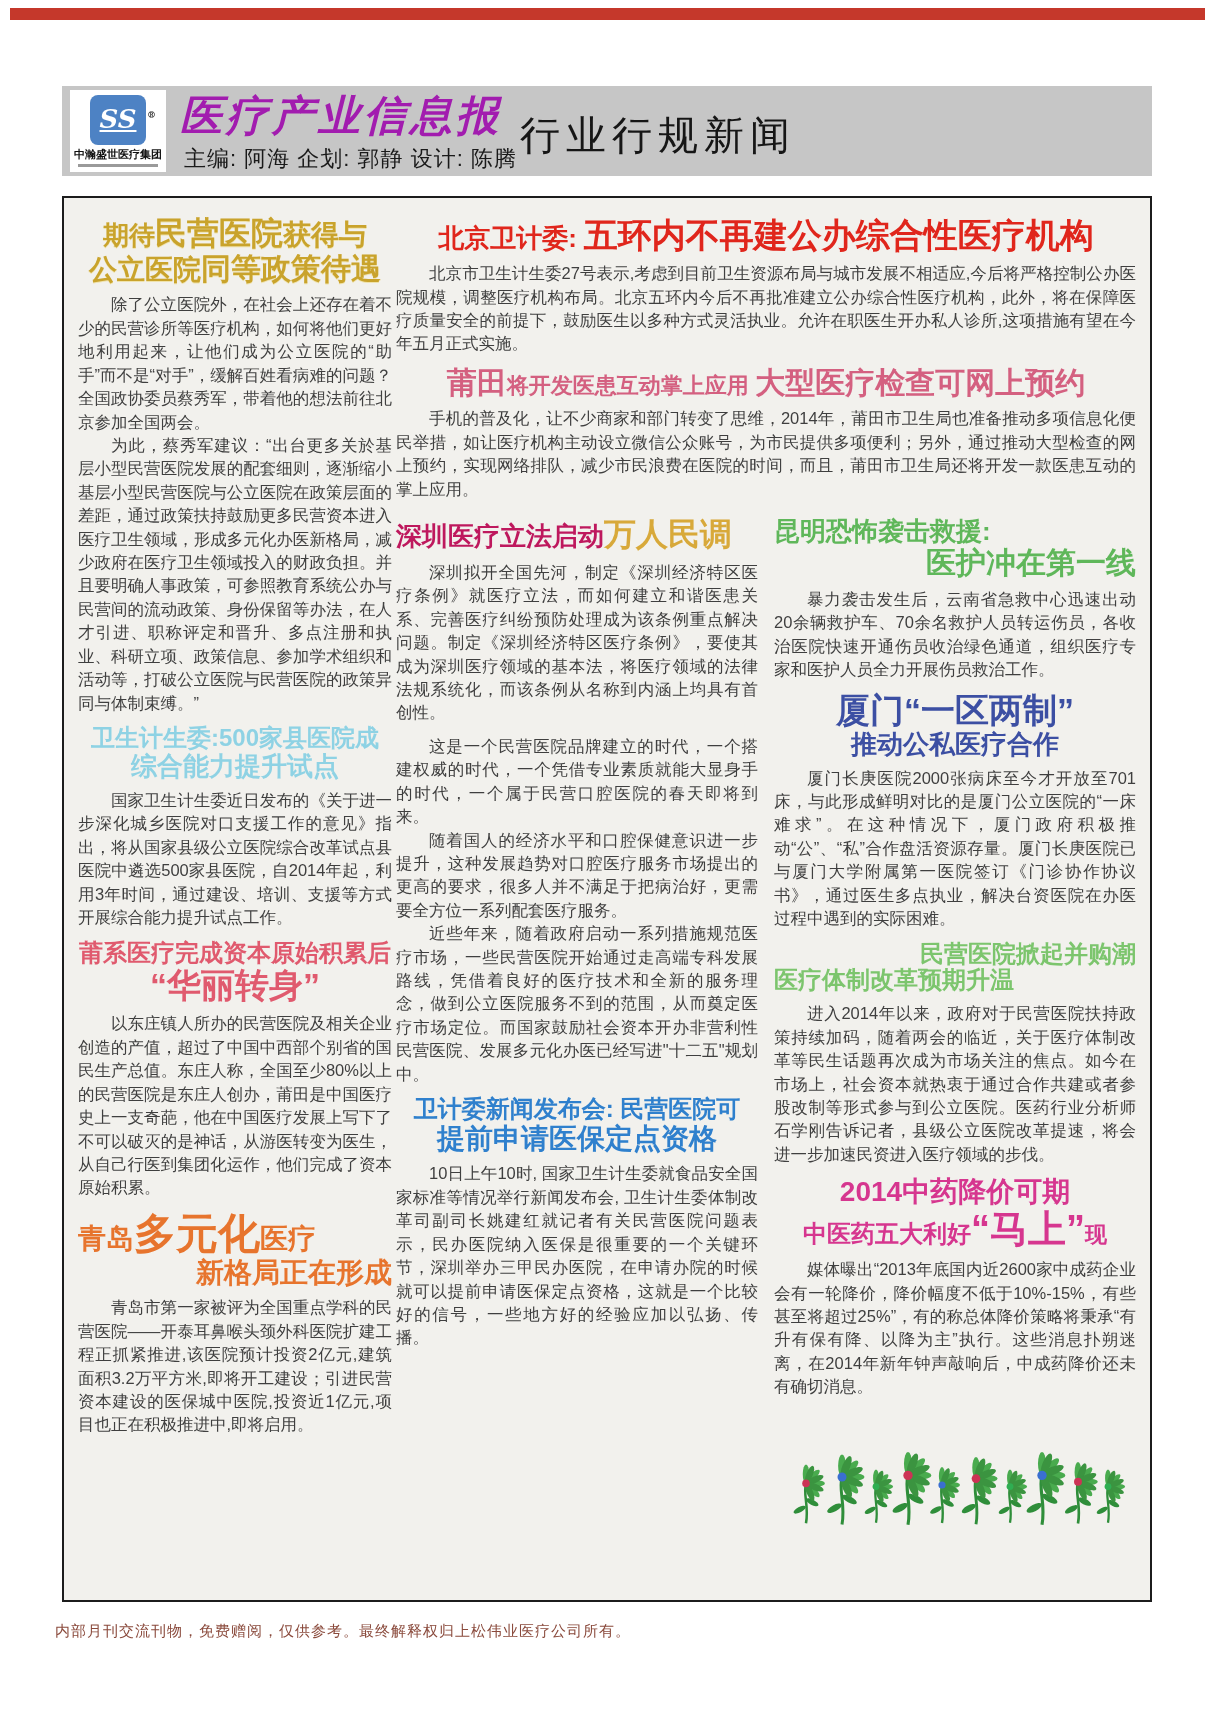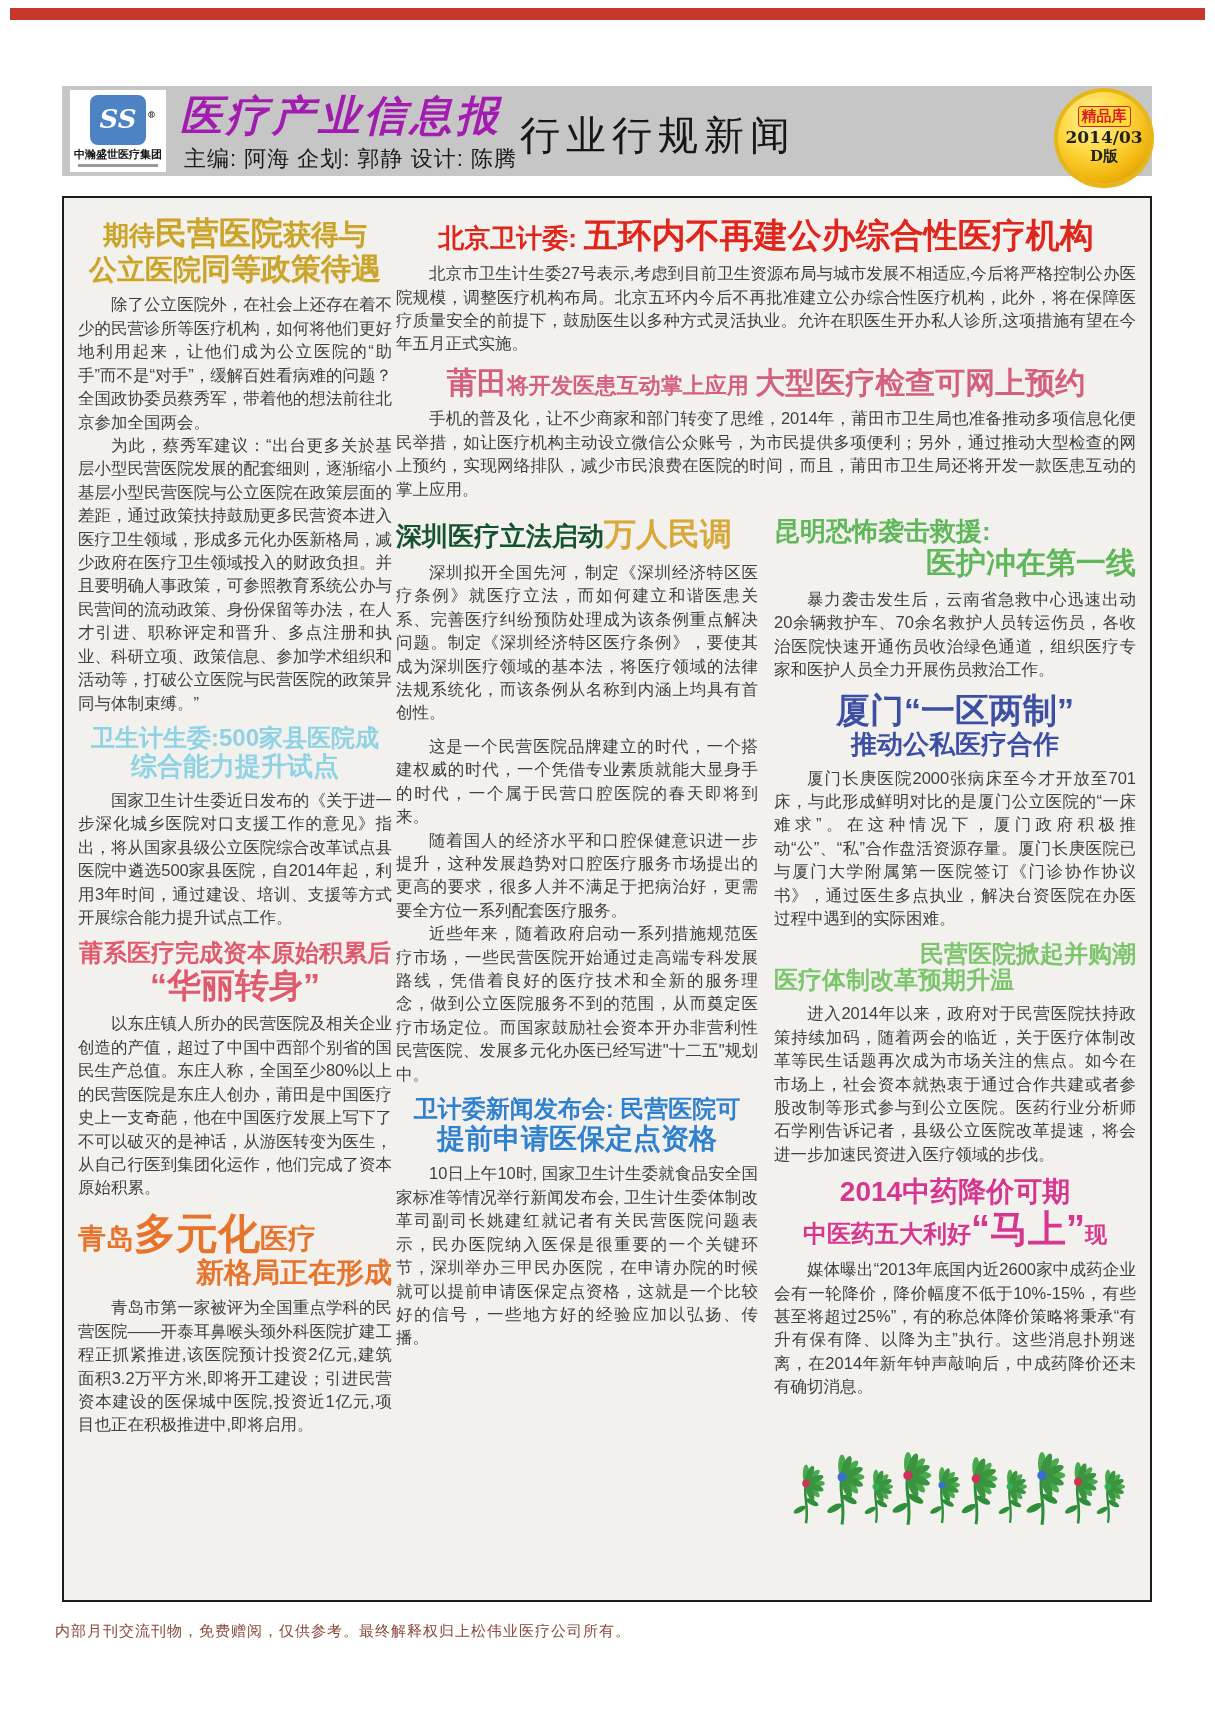--- a/index.html
+++ b/index.html
@@ -7,21 +7,21 @@
     width:1215px;height:1713px;position:relative;background:#ffffff;
     font-family:"Liberation Sans",sans-serif;color:#3d3d3d;overflow:hidden;
   }
   
   .top-rule{position:absolute;left:10px;top:8px;width:1195px;height:12px;background:#c5382b;}
   
   .header-band{position:absolute;left:62px;top:86px;width:1090px;height:90px;background:#c6c6c6;}
   .logo-box{position:absolute;left:8px;top:4px;width:96px;height:82px;background:#ffffff;text-align:center;}
   .logo-mark{width:56px;height:50px;margin:5px auto 2px auto;background:#4d82c4;border-radius:8px;
     color:#ffffff;font-family:"DejaVu Serif",serif;font-style:italic;font-weight:bold;
-    font-size:26px;line-height:48px;position:relative;}
+    font-size:26px;line-height:48px;position:relative;text-decoration:underline;}
   .logo-mark .reg{position:absolute;right:-10px;top:-4px;font-size:9px;color:#333;font-style:normal;}
   .logo-company{font-size:11px;font-weight:bold;color:#111;letter-spacing:0px;white-space:nowrap;}
   .logo-subline{height:3px;width:80px;margin:2px auto 0 auto;background:#9a9a9a;}
   .paper-title{position:absolute;left:118px;top:2px;color:#a21caf;
     font-family:"DejaVu Serif",serif;font-style:italic;font-weight:bold;
     font-size:42px;letter-spacing:4px;white-space:nowrap;}
   .staff-line{position:absolute;left:122px;top:58px;font-size:22px;color:#1a1a1a;letter-spacing:1px;}
   .section-title{position:absolute;left:458px;top:22px;font-size:40px;color:#161616;
     letter-spacing:6px;font-weight:500;white-space:nowrap;}
   
@@ -48,21 +48,21 @@
     text-indent:2em;color:#3f3f3f;}
   
   .hl{margin:6px 0 8px 0;font-weight:bold;line-height:1.12;}
   .hl .ln{display:block;}
   .c-gold{color:#c9a32c;text-shadow:0 1px 0 #efe3ae;}
   .c-cyan{color:#8ed2e4;}
   .c-pink{color:#e05a6e;}
   .c-orange{color:#e7742d;}
   .c-red{color:#e0261c;}
   .c-rose{color:#d46080;}
-  .c-or2{color:#14532d;}
+  .c-or2{color:#be185d;}
   .c-gold2{color:#d8a93a;}
   .c-crimson{color:#e82a52;}
   .c-blue{color:#2f80cd;}
   .c-green{color:#5fb75a;}
   .c-indigo{color:#3c4fa3;}
   .c-green2{color:#7cc56d;}
   .c-magenta{color:#d6368f;}
   .t-c{text-align:center;}
   .t-r{text-align:right;} .sz22{font-size:22px;} .sz24{font-size:24px;}
   .sz26{font-size:26px;} .sz28{font-size:28px;} .sz30{font-size:30px;}
@@ -82,25 +82,20 @@
     <div class="logo-mark">
       <span>SS</span>
       <span class="reg">®</span>
     </div>
     <div class="logo-company">中瀚盛世医疗集团</div>
     <div class="logo-subline"></div>
   </div>
   <div class="paper-title">医疗产业信息报</div>
   <div class="staff-line">主编: 阿海 企划: 郭静 设计: 陈腾</div>
   <div class="section-title">行业行规新闻</div>
-  <div class="badge">
-    <span class="badge-label">精品库</span>
-    <div class="badge-date">2014/03</div>
-    <div class="badge-edition">D版</div>
-  </div>
 </div>
 
 <div class="main-frame">
   <div class="cols">
 
     <div class="col-left">
 
       <div class="art">
         <h2 class="hl c-gold t-c">
           <span class="ln">

